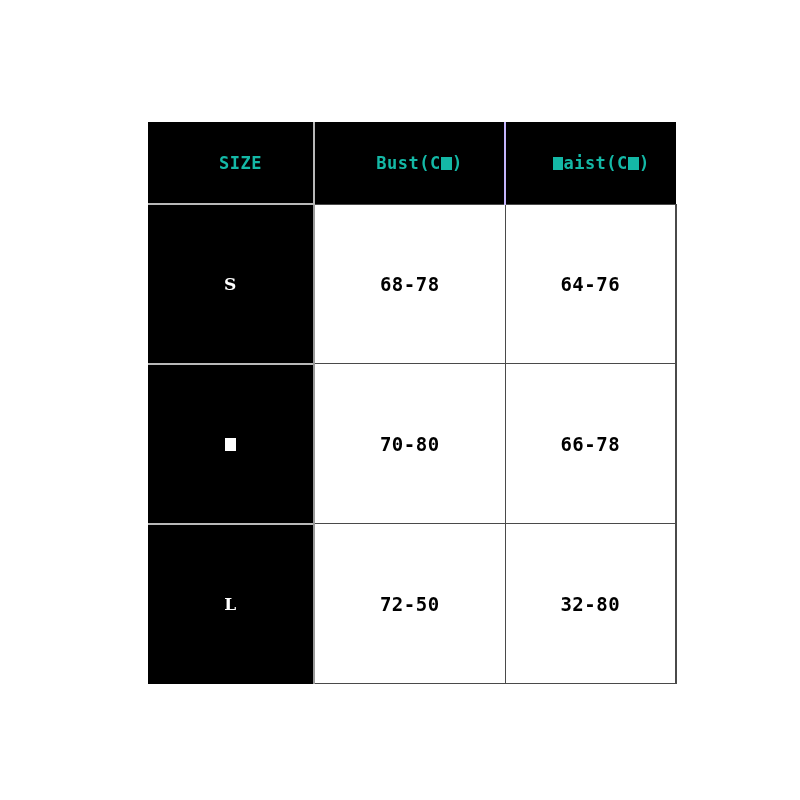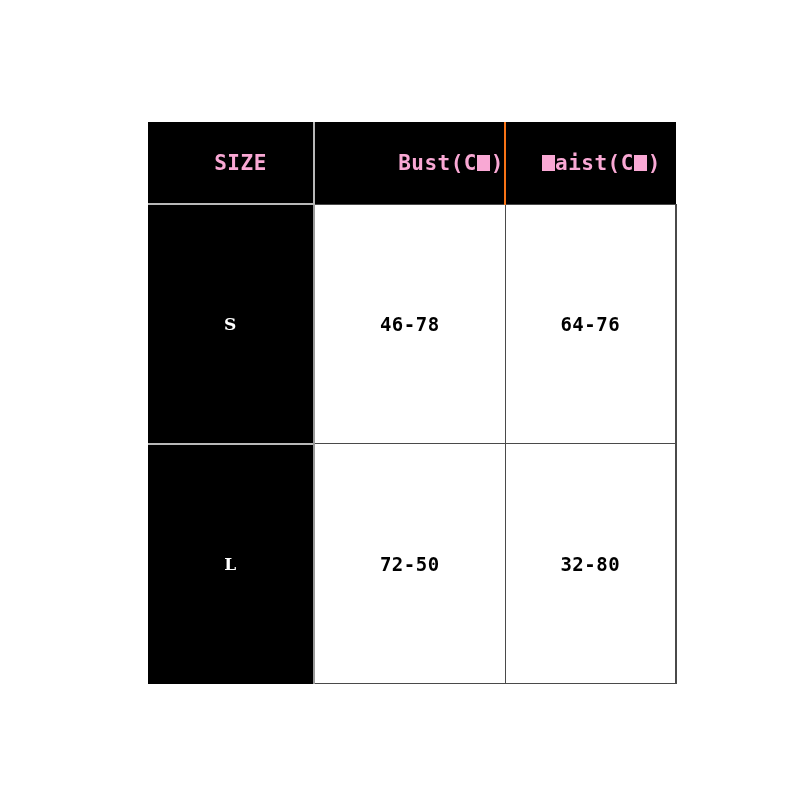--- a/index.html
+++ b/index.html
@@ -37,32 +37,31 @@
     vertical-align: middle;
     font-weight: bold;
     letter-spacing: 0.5px;
   }
 
   
   #size-chart thead tr { height: 82px; }
 
   #size-chart thead th {
     background: #000000;
-    color: #f9a8d4;
-    font-size: 21px;
+    color: #14b8a6;
+    font-size: 17px;
     font-family: "DejaVu Sans Mono", monospace;
     padding-left: 20px;
   }
   #size-chart thead th.hdr-size {
     border-right: 2px solid #b8b8b8;
     border-bottom: 2px solid #b8b8b8;
   }
   #size-chart thead th.hdr-bust {
-    border-right: 2px solid #f97316;
-    text-align: right;
+    border-right: 2px solid #c4b5fd;
   }
 
   
   #size-chart tbody tr { height: 80px; }
 
   #size-chart td.cell-size {
     background: #000000;
     color: #ffffff;
     font-size: 17px;
     border-top: 2px solid #b8b8b8;
@@ -114,22 +113,27 @@
 
       <th class="hdr-waist">
         <span class="tofu"></span><span>aist(C</span><span class="tofu"></span><span>)</span>
       </th>
     </tr>
   </thead>
 
   <tbody id="chart-body">
       <tr>
         <td class="cell-size">S</td>
-        <td class="cell-val">46-78</td>
+        <td class="cell-val">68-78</td>
         <td class="cell-val val-last">64-76</td>
+      </tr>
+      <tr>
+        <td class="cell-size"><span class="tofu"></span></td>
+        <td class="cell-val">70-80</td>
+        <td class="cell-val val-last">66-78</td>
       </tr>
       <tr>
         <td class="cell-size">L</td>
         <td class="cell-val">72-50</td>
         <td class="cell-val val-last">32-80</td>
       </tr>
     </tbody>
 </table>
 
 </body></html>

